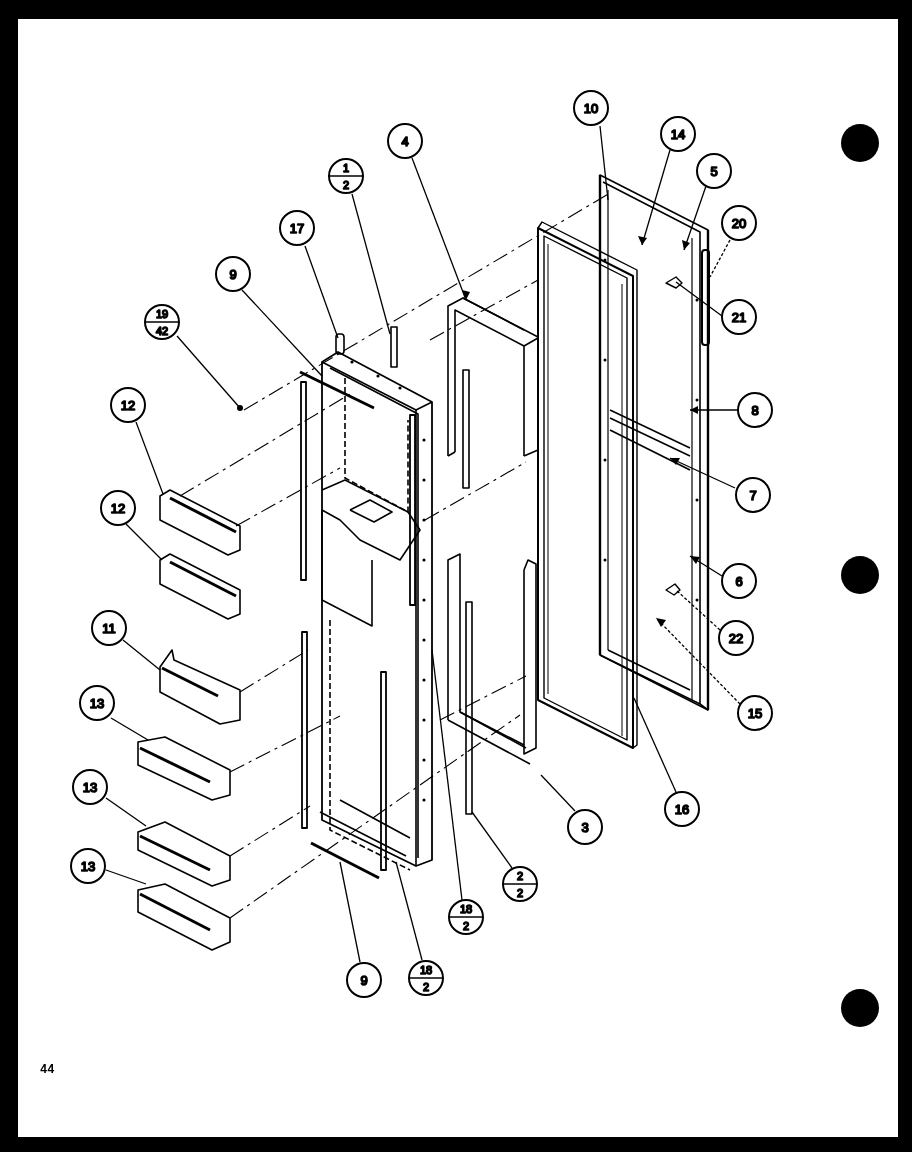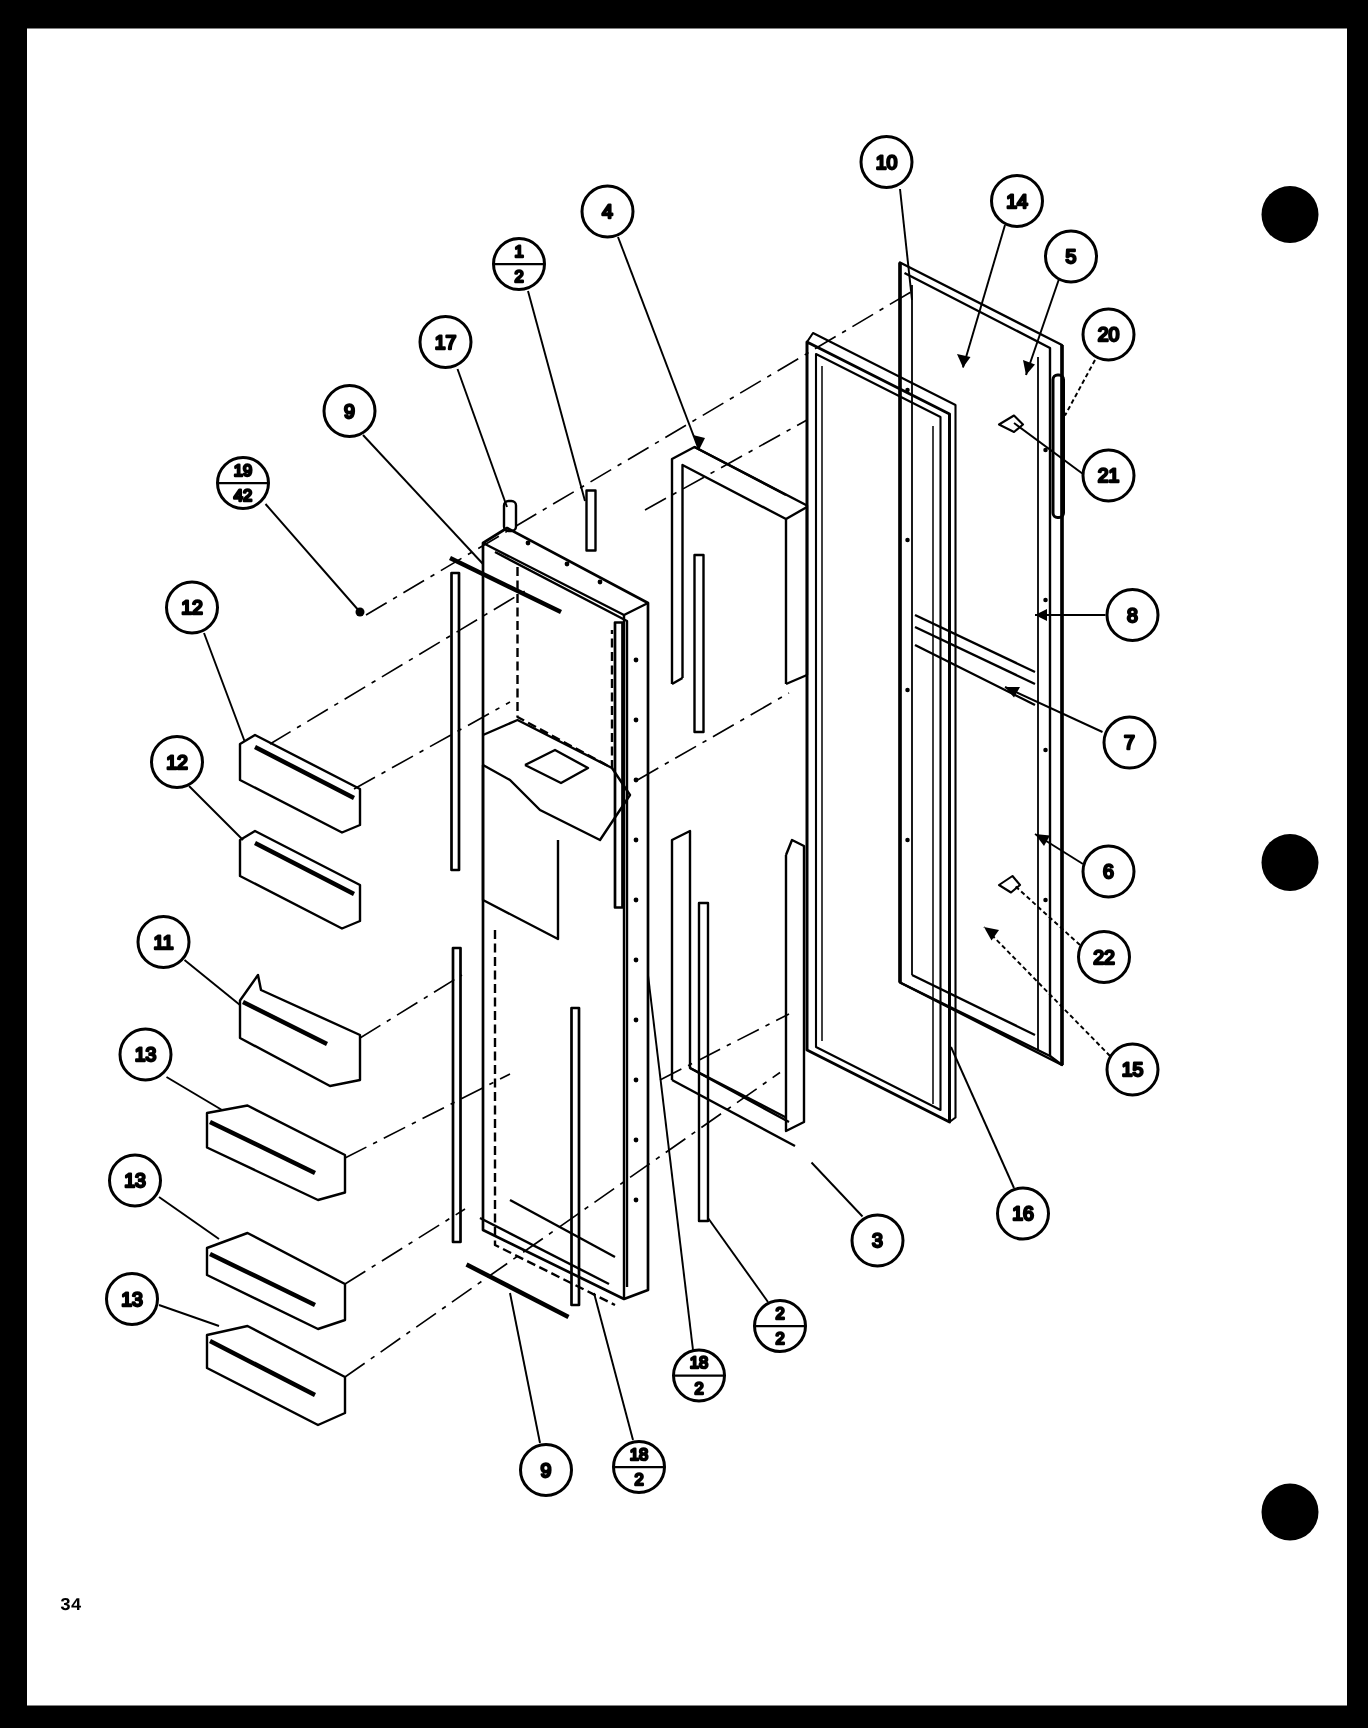--- a/index.html
+++ b/index.html
@@ -315,13 +315,13 @@
       <g>
           <circle cx="426" cy="978" r="17"></circle>
           <line x1="410" y1="978" x2="442" y2="978" stroke="#000" stroke-width="1.5"></line>
           <text x="426" y="970" style="font-size:11px">18</text>
           <text x="426" y="987" style="font-size:11px">2</text>
         </g>
     </g>
   </g>
 </svg>
 
-<div class="page-number">34</div>
+<div class="page-number">44</div>
 
 </body></html>

